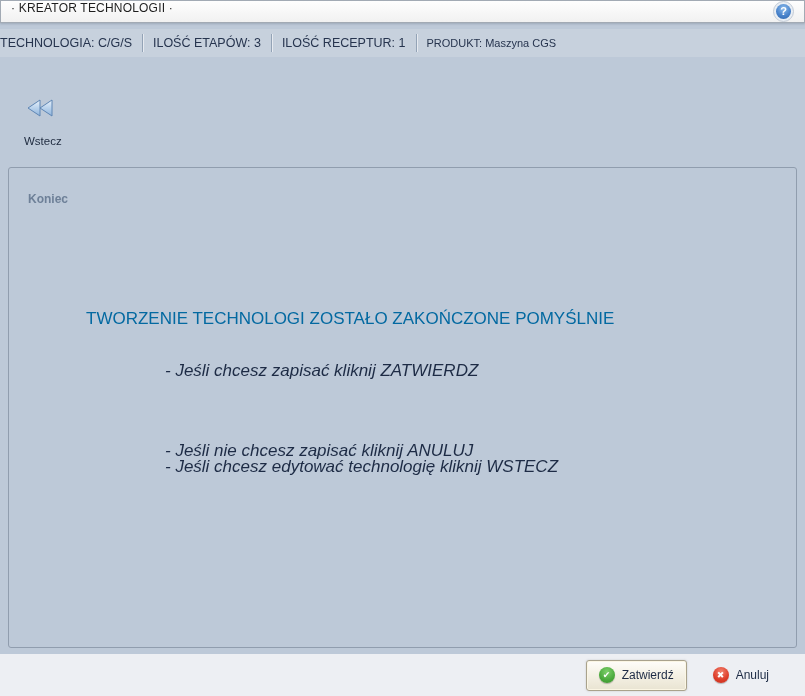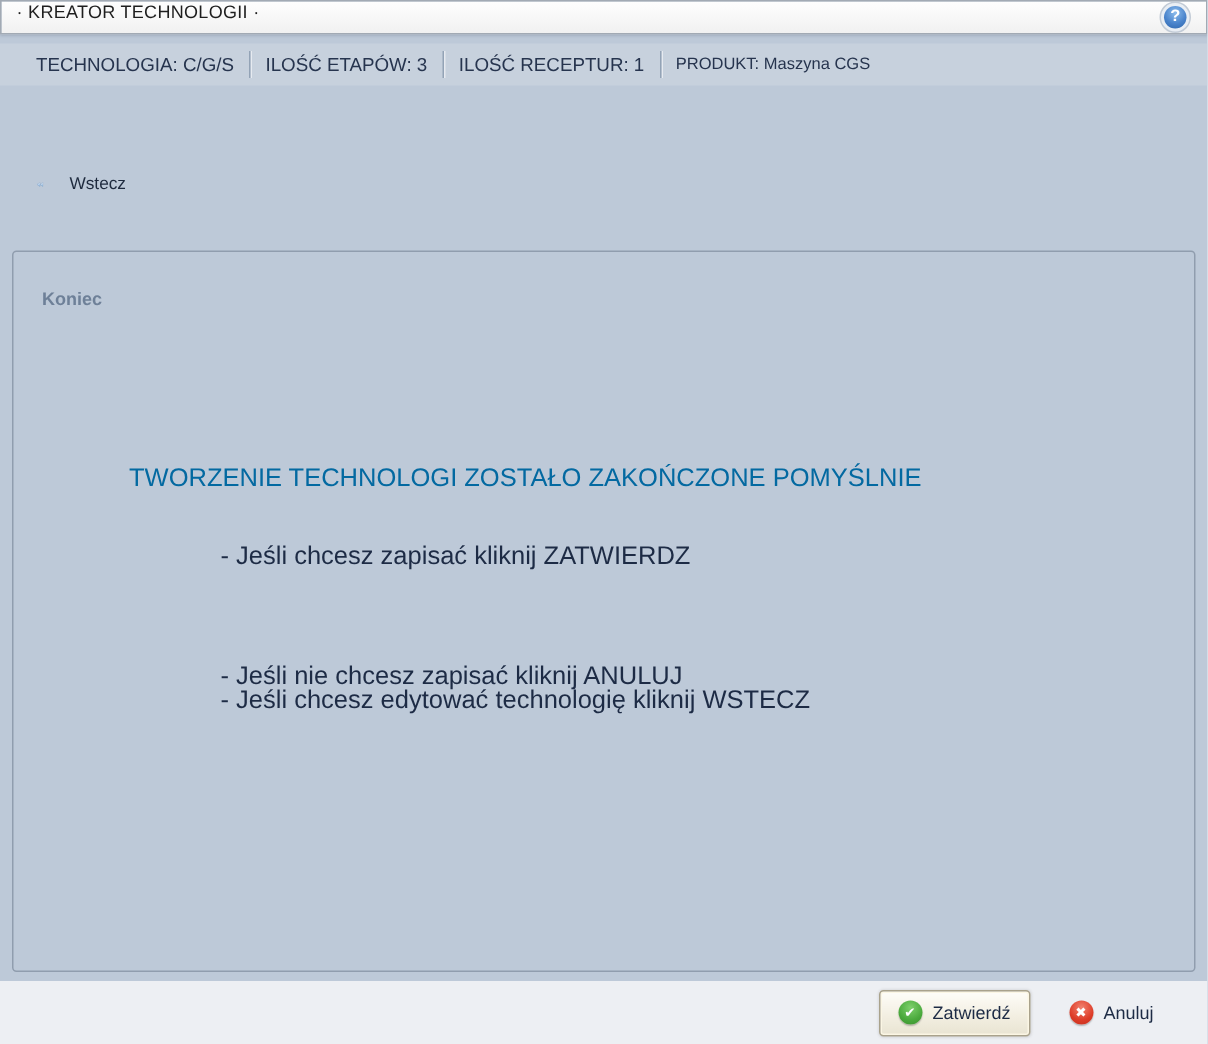--- a/index.html
+++ b/index.html
@@ -41,21 +41,21 @@
   }
 
   
   .infobar {
     position: absolute; top: 29px; left: 0; right: 0; height: 28px;
     background: #c7d1dd;
     display: flex; align-items: center;
     color: #26344e;
   }
   .infobar .seg { padding: 0 10px; font-size: 12.5px; white-space: nowrap; }
-  .infobar .seg:first-child { padding-left: 24px; }
+  .infobar .seg:first-child { padding-left: 0; }
   .infobar .seg.small { font-size: 11px; }
   .infobar .sep {
     width: 1px; height: 18px; background: #93a3b6;
     box-shadow: 1px 0 0 rgba(255,255,255,0.55);
   }
 
   
   .steps {
     position: absolute; top: 57px; left: 0; right: 0; height: 34px;
     display: flex;
@@ -63,21 +63,21 @@
   .step {
     flex: 1; display: flex; align-items: center; justify-content: center;
     font-size: 13px; color: #1e2c48; white-space: nowrap;
   }
   .step.active { color: #e60000; font-weight: bold; }
 
   
   .back-btn {
     position: absolute; top: 98px; left: 24px;
     width: 60px; height: 50px;
-    display: flex; flex-direction: row; align-items: center; justify-content: flex-start;
+    display: flex; flex-direction: column; align-items: flex-start; justify-content: flex-start;
     gap: 17px;
     background: transparent; border: none; cursor: pointer; padding: 0;
     font-family: inherit;
   }
   .back-btn .back-label { font-size: 11.5px; color: #1e2a3e; }
 
   
   .groupbox {
     position: absolute; left: 8px; right: 8px; top: 167px; bottom: 48px;
     border: 1px solid #909dae;
@@ -86,22 +86,22 @@
   .groupbox .legend {
     position: absolute; top: -8px; left: 14px;
     background: #bdc9d8; padding: 0 5px;
     font-size: 12px; font-weight: bold; color: #6e8098; margin-top: 32px;
   }
   .msg-heading {
     position: absolute; left: 77px; top: 141px;
     font-size: 17px; color: #0369a1; white-space: nowrap;
   }
   .msg-line {
-    position: absolute; left: 138px;
-    font-size: 17px; color: #1d2b45; white-space: nowrap;
+    position: absolute; left: 156px;
+    font-size: 17px; color: #1d2b45; white-space: nowrap; font-style: italic;
   }
   .msg-line.l1 { top: 193px; }
   .msg-line.l2 { top: 241px; margin-top: 32px; }
   .msg-line.l3 { top: 289px; }
 
   
   .footer {
     position: absolute; left: 0; right: 0; bottom: 0; height: 42px;
     background: #edeff3;
     display: flex; align-items: center; justify-content: flex-end;

